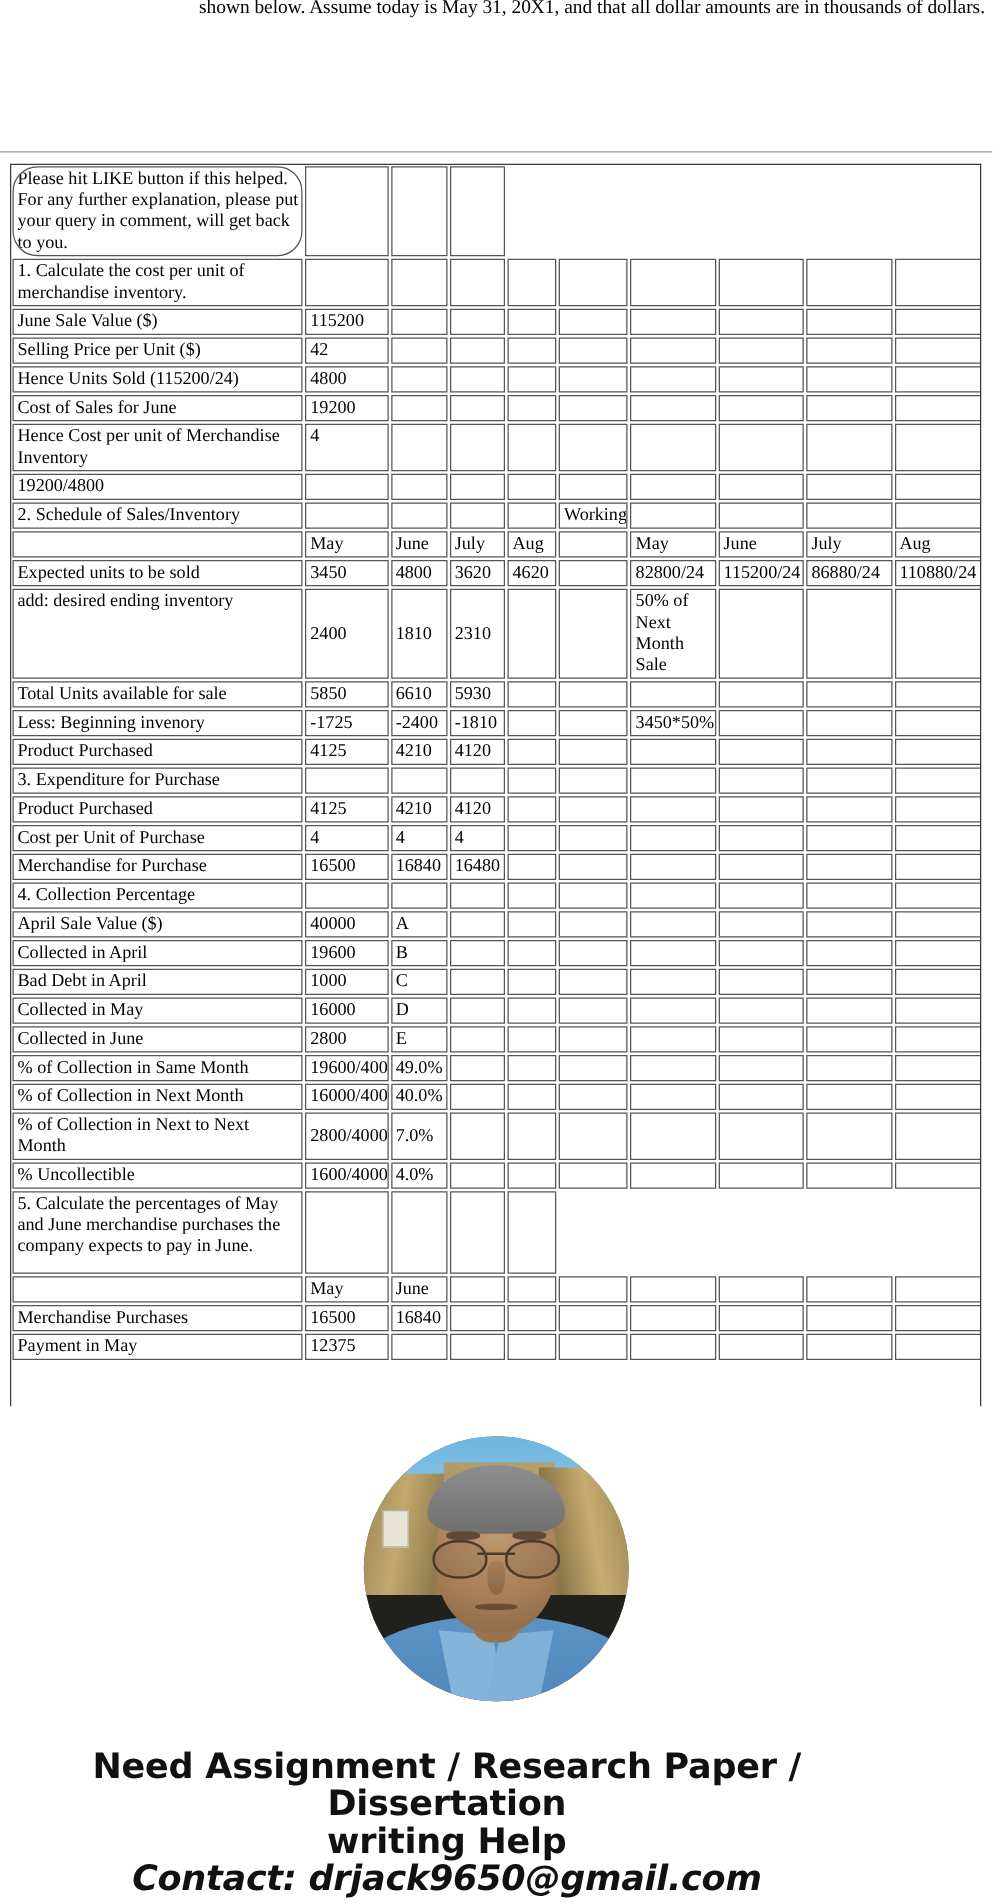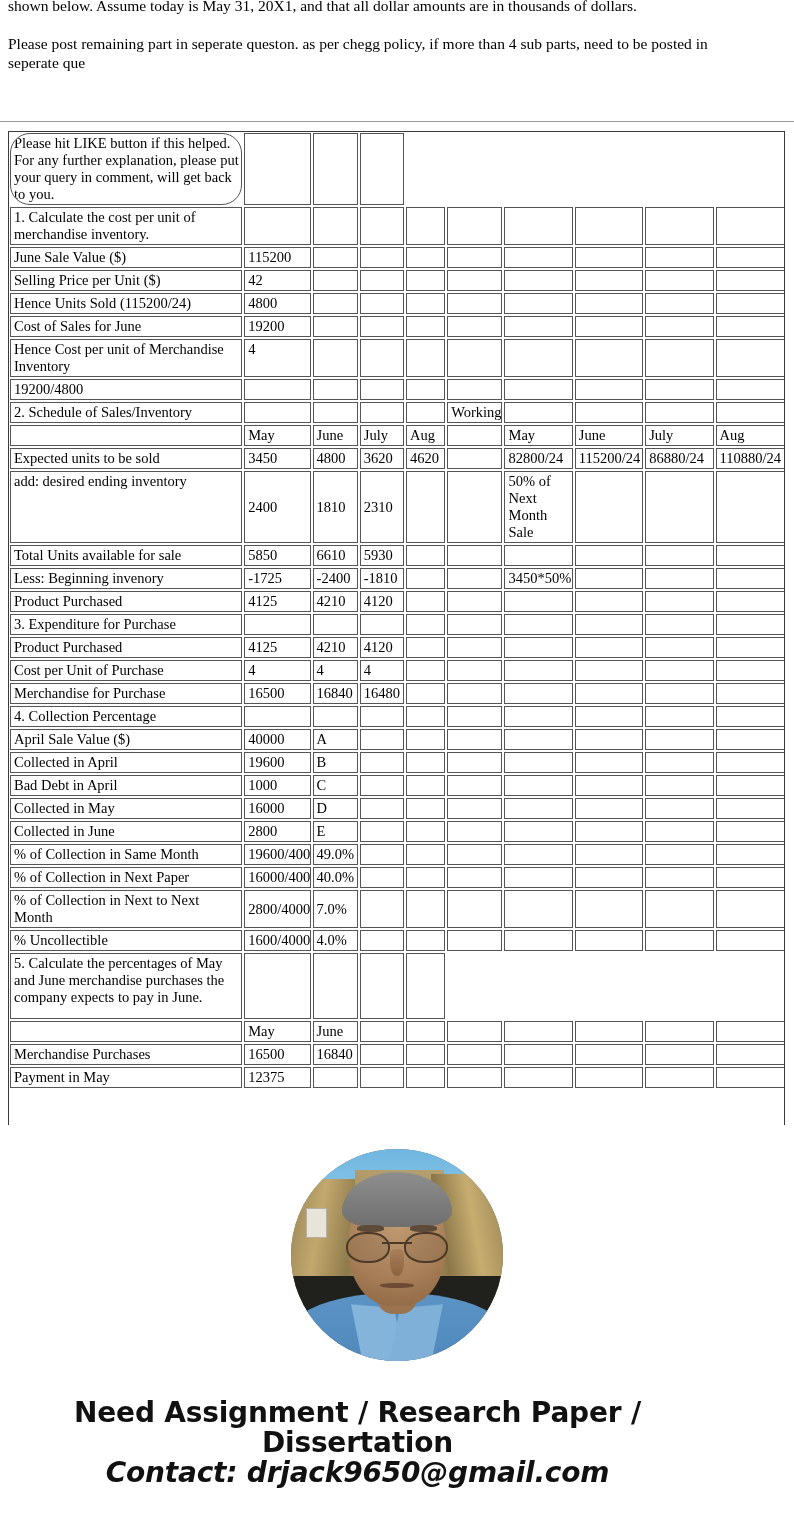--- a/index.html
+++ b/index.html
@@ -14,20 +14,21 @@
     overflow: hidden;
     font-family: "Liberation Serif", "DejaVu Serif", serif;
     color: #000000;
     position: relative;
   }
 
   
   .prose {
     padding: 0 6px;
     box-sizing: border-box;
+    text-align: right;
   }
   .lead-line {
     font-size: 15.5px;
     line-height: 17px;
     margin: 0;
     padding: 0 0 0 2px;
     position: relative;
     top: -3px;
     white-space: nowrap;
   }
@@ -225,21 +226,20 @@
   }
   .ad .l1 { display: block; }
   .ad .l2 { display: block; }
   .ad .l3 { display: block; font-style: italic; }
 </style>
 </head>
 <body>
 
 <div class="prose">
   <p class="lead-line">shown below. Assume today is May 31, 20X1, and that all dollar amounts are in thousands of dollars.</p>
-  <p class="sol-note">Please post remaining part in seperate queston. as per chegg policy, if more than 4 sub parts, need to be posted in seperate que</p>
 </div>
 
 <div class="hrule"></div>
 
 <div class="sheet-wrap">
   <table class="sheet">
     <colgroup>
       <col class="c0">
         <col class="c1">
         <col class="c2">
@@ -558,21 +558,21 @@
           <td>49.0%</td>
           <td></td>
           <td></td>
           <td></td>
           <td></td>
           <td></td>
           <td></td>
           <td></td>
         </tr>
         <tr>
-          <td>% of Collection in Next Paper</td>
+          <td>% of Collection in Next Month</td>
           <td>16000/40000</td>
           <td>40.0%</td>
           <td></td>
           <td></td>
           <td></td>
           <td></td>
           <td></td>
           <td></td>
           <td></td>
         </tr>
@@ -673,14 +673,15 @@
       <div class="ph-lensR"></div>
     </div>
     <div class="ph-bridge"></div>
     <div class="ph-nose"></div>
     <div class="ph-mouth"></div>
   </div>
 </div>
 
 <div class="ad">
   <span class="l1">Need Assignment / Research Paper / Dissertation</span>
+  <span class="l2">writing Help</span>
   <span class="l3">Contact: drjack9650@gmail.com</span>
 </div>
 
 </body></html>

